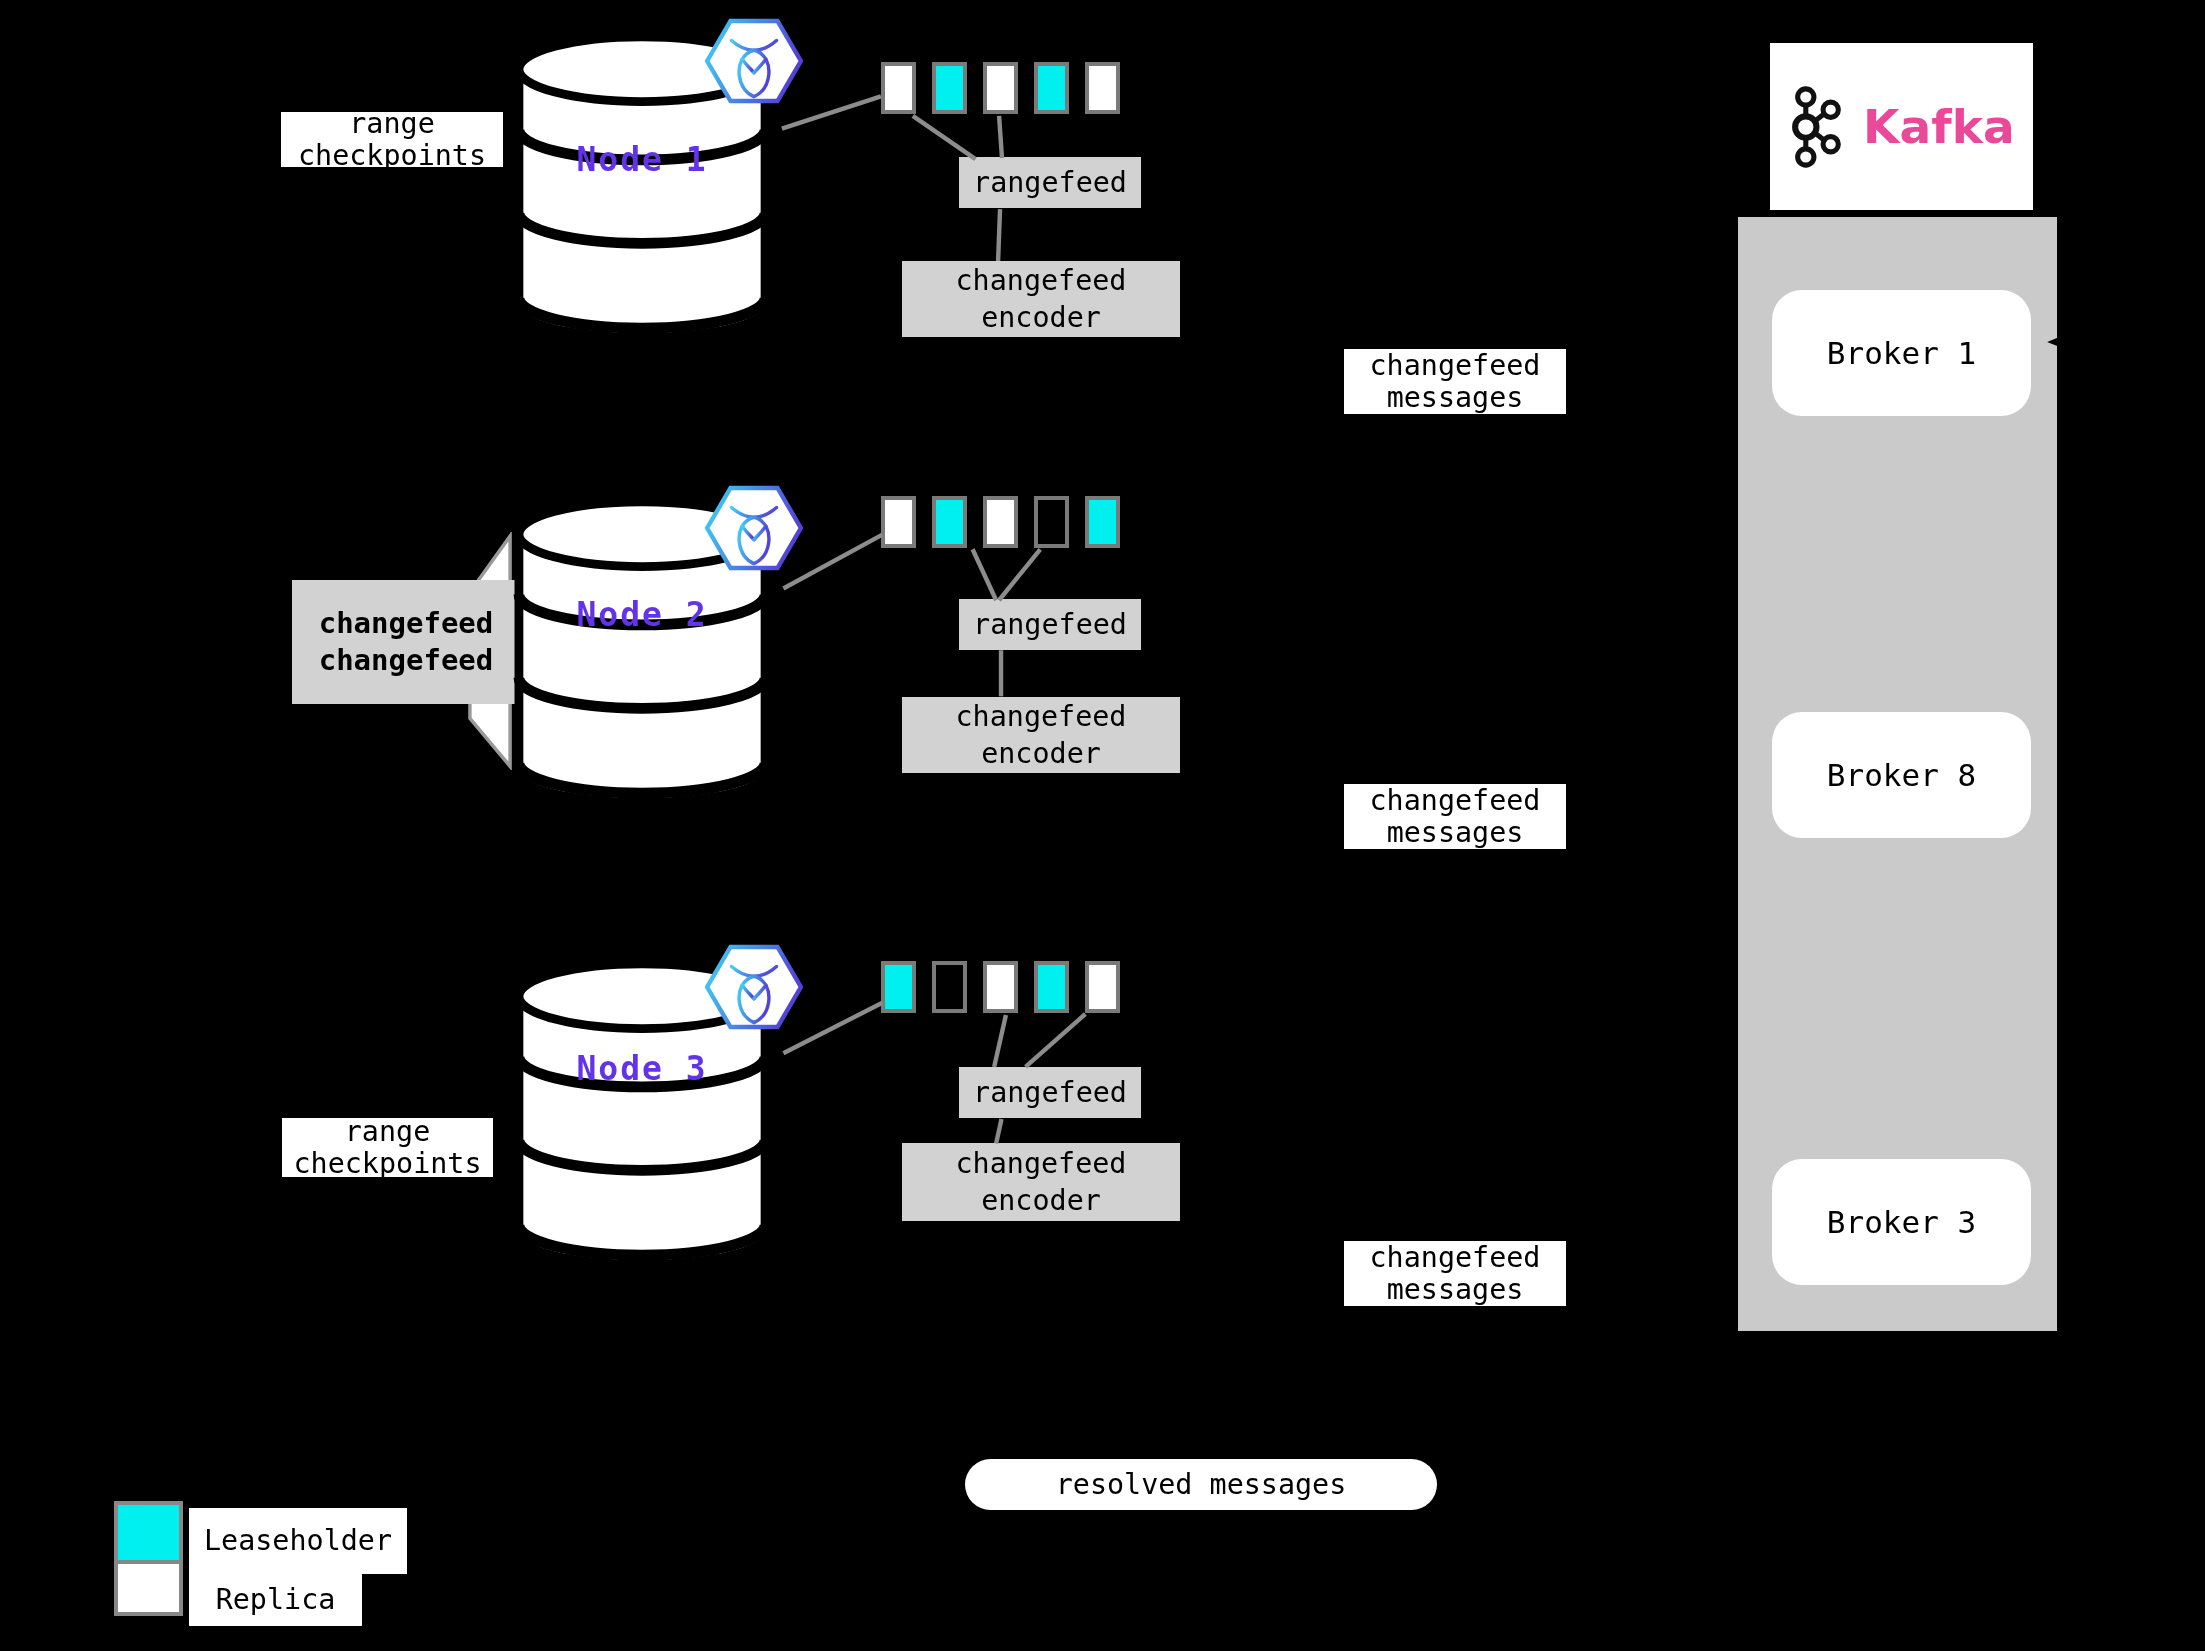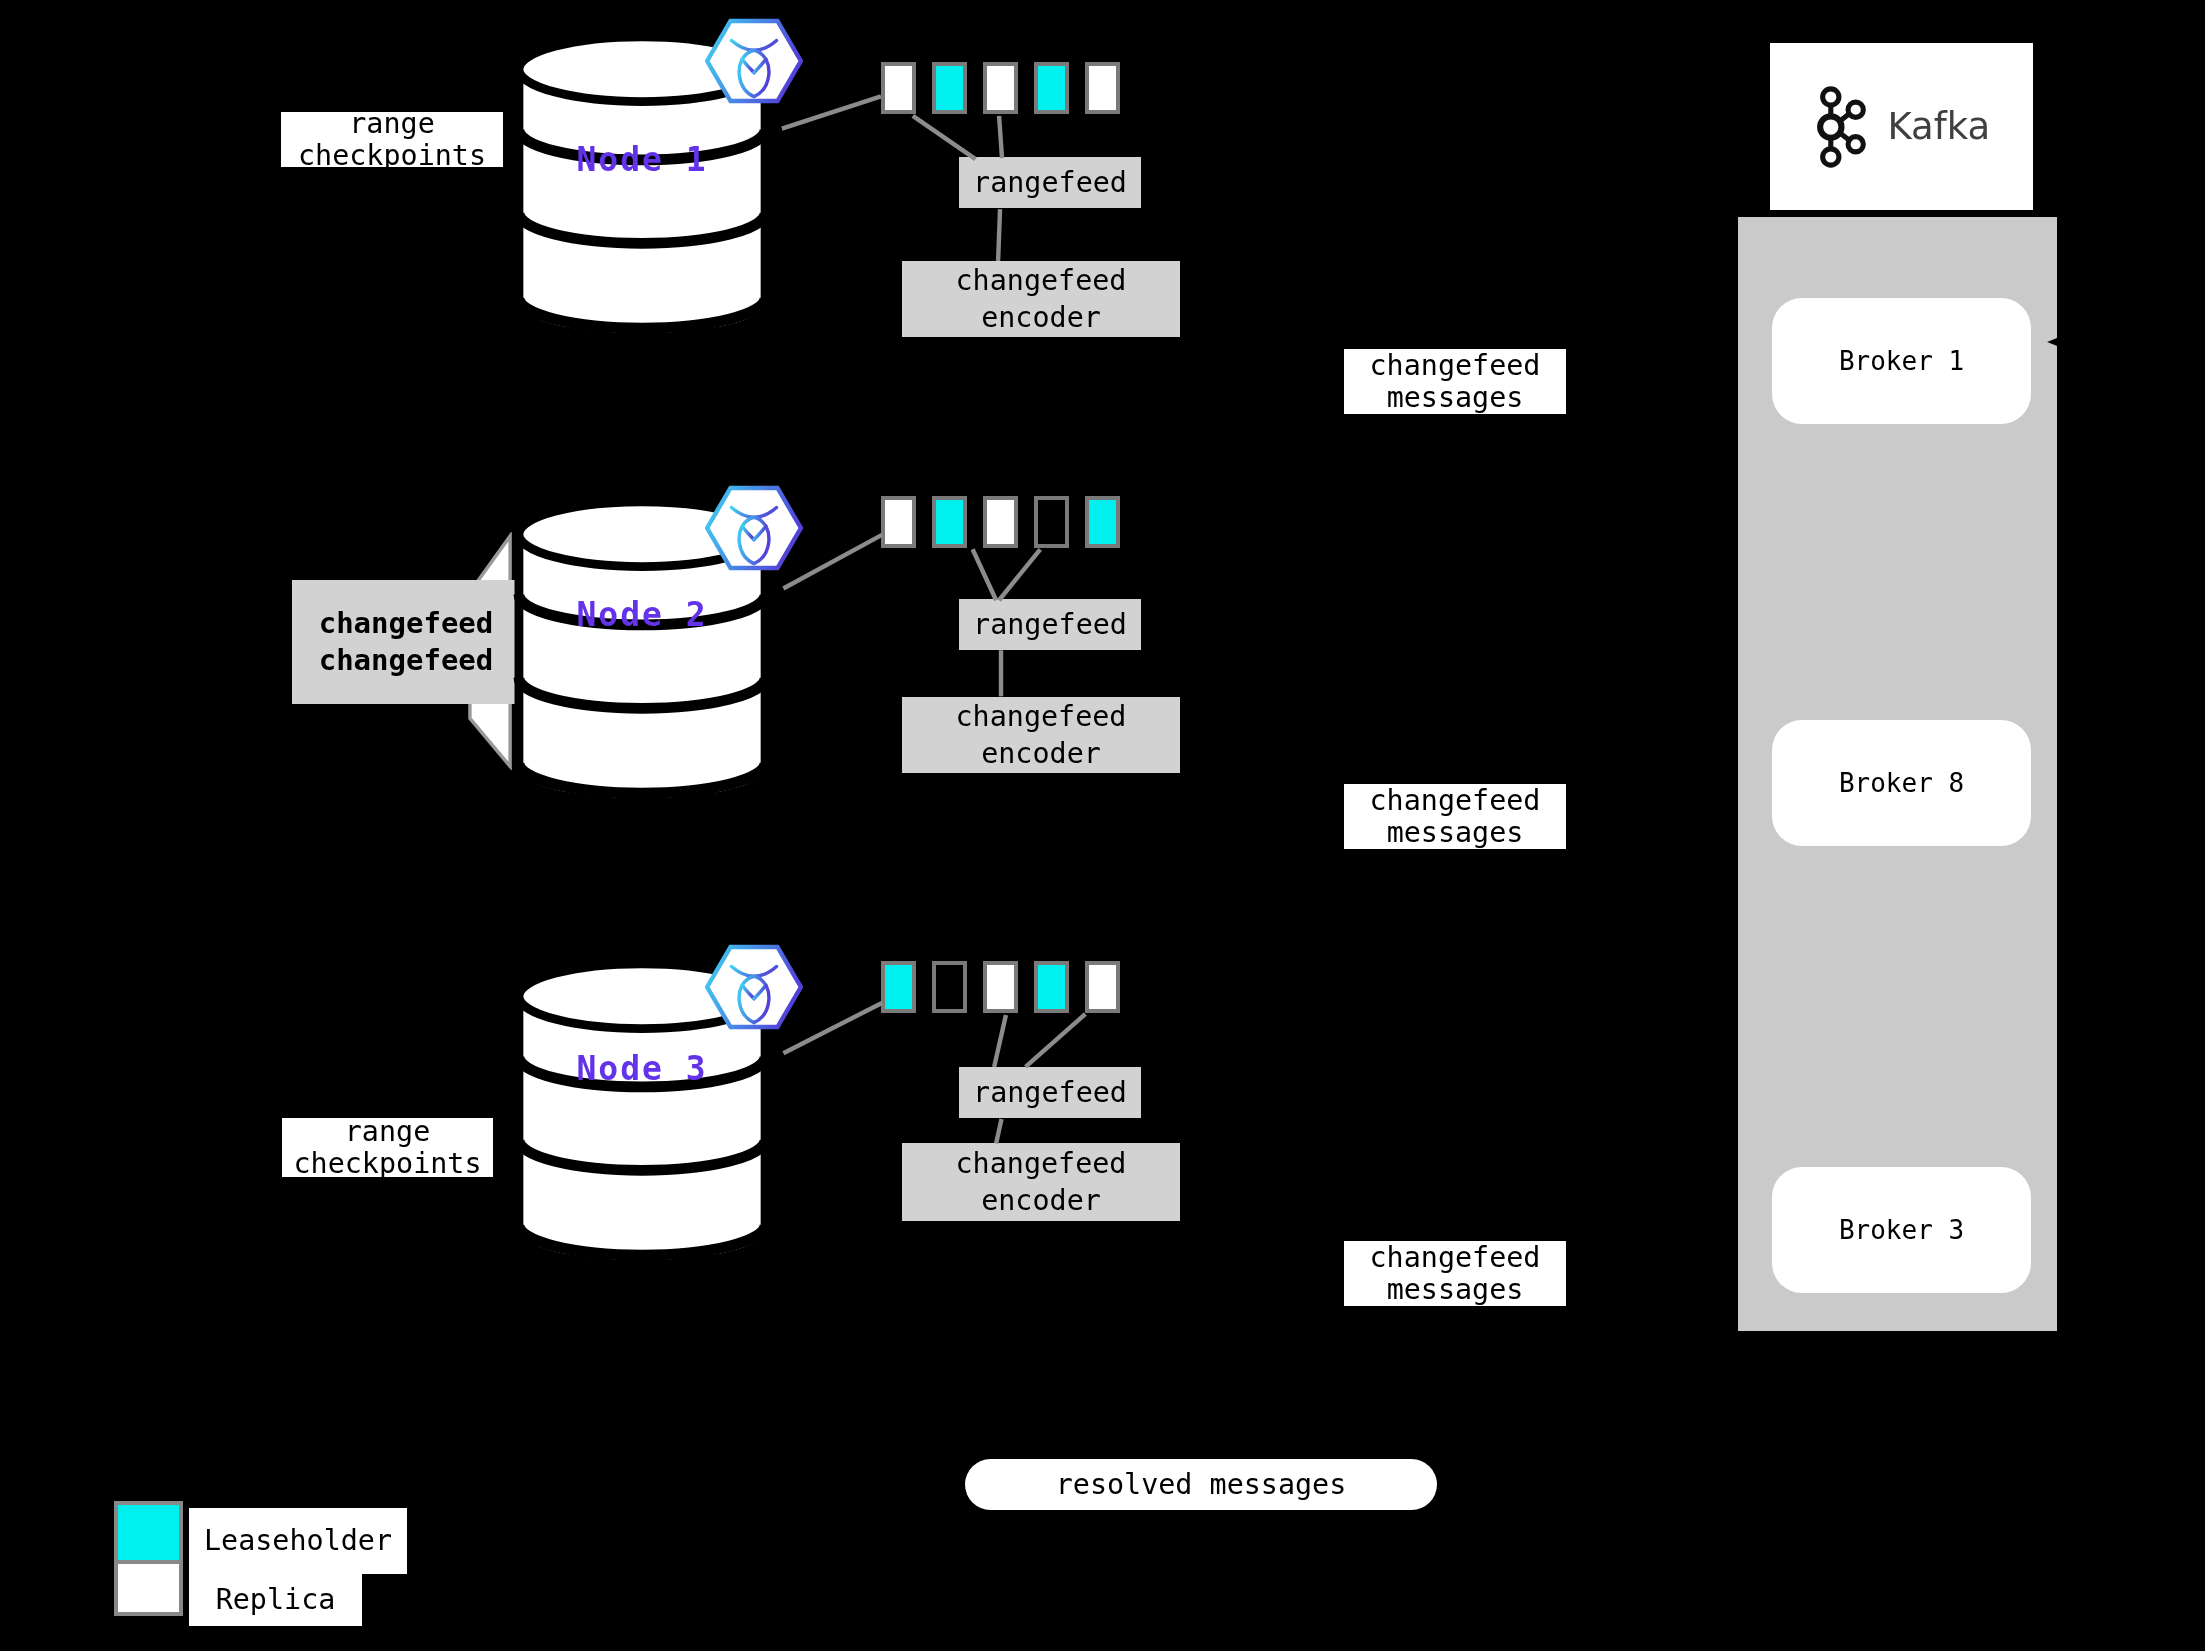--- a/index.html
+++ b/index.html
@@ -10,21 +10,21 @@
             align-items:center;justify-content:center;text-align:center;font-size:28.4px;line-height:37px;margin-left:48px;}
   .white-box{position:absolute;background:#ffffff;color:#000;display:flex;flex-direction:column;
              align-items:center;justify-content:center;text-align:center;font-size:28.4px;line-height:32px;}
   .node-label{position:absolute;width:260px;text-align:center;font-weight:bold;font-size:33px;
               color:#6333ea;letter-spacing:2px;}
   .range-rect{position:absolute;width:35px;height:52px;border:4.4px solid #7a7a7a;box-sizing:border-box;}
   .leaseholder{background:#00f0f0;}
   .replica{background:#ffffff;}
   .empty{background:#000000;}
   .broker{position:absolute;left:34px;width:259px;height:126px;background:#fff;border-radius:30px;
-          display:flex;align-items:center;justify-content:center;font-size:26px;color:#000;margin-top:8px;}
+          display:flex;align-items:center;justify-content:center;font-size:31px;color:#000;}
   .pill{position:absolute;background:#fff;border-radius:27.5px;display:flex;align-items:center;
         justify-content:center;font-size:28.4px;color:#000;}
   .legend-swatch{position:absolute;width:69px;border:4.4px solid #888;box-sizing:border-box;}
   svg{display:block;}
 </style>
 </head>
 <body>
 
 <div id="canvas">
 
@@ -211,21 +211,21 @@
           <circle cx="35" cy="85" r="21" stroke-width="12"></circle>
           <circle cx="84" cy="51" r="15" stroke-width="10"></circle>
           <circle cx="84" cy="119" r="15" stroke-width="10"></circle>
           <path d="M35,42 V63" stroke-width="10"></path>
           <path d="M35,107 V128" stroke-width="10"></path>
           <path d="M52,74 L70,60" stroke-width="10"></path>
           <path d="M52,96 L70,110" stroke-width="10"></path>
         </g>
       </svg>
     </span>
-    <span style="font-family:'DejaVu Sans','Liberation Sans',sans-serif;font-weight:normal;font-size:37px;color:#404040;">Kafka</span>
+    <span style="font-family:'DejaVu Sans','Liberation Sans',sans-serif;font-weight:bold;font-size:47px;color:#ec4899;">Kafka</span>
   </div>
 
   <div class="pill" style="left:965px;top:1459px;width:472px;height:51px;">resolved messages</div>
 
   <div class="legend-swatch leaseholder" style="left:114px;top:1501px;height:64px;"></div>
   <div class="legend-swatch replica" style="left:114px;top:1560px;height:56px;"></div>
   <div class="white-box" style="left:189px;top:1508px;width:218px;height:66px;">Leaseholder</div>
   <div class="white-box" style="left:189px;top:1574px;width:173px;height:52px;">Replica</div>
 
   <svg class="abs" style="left:0;top:0;pointer-events:none;" width="2205" height="1652" viewBox="0 0 4498 3369">

